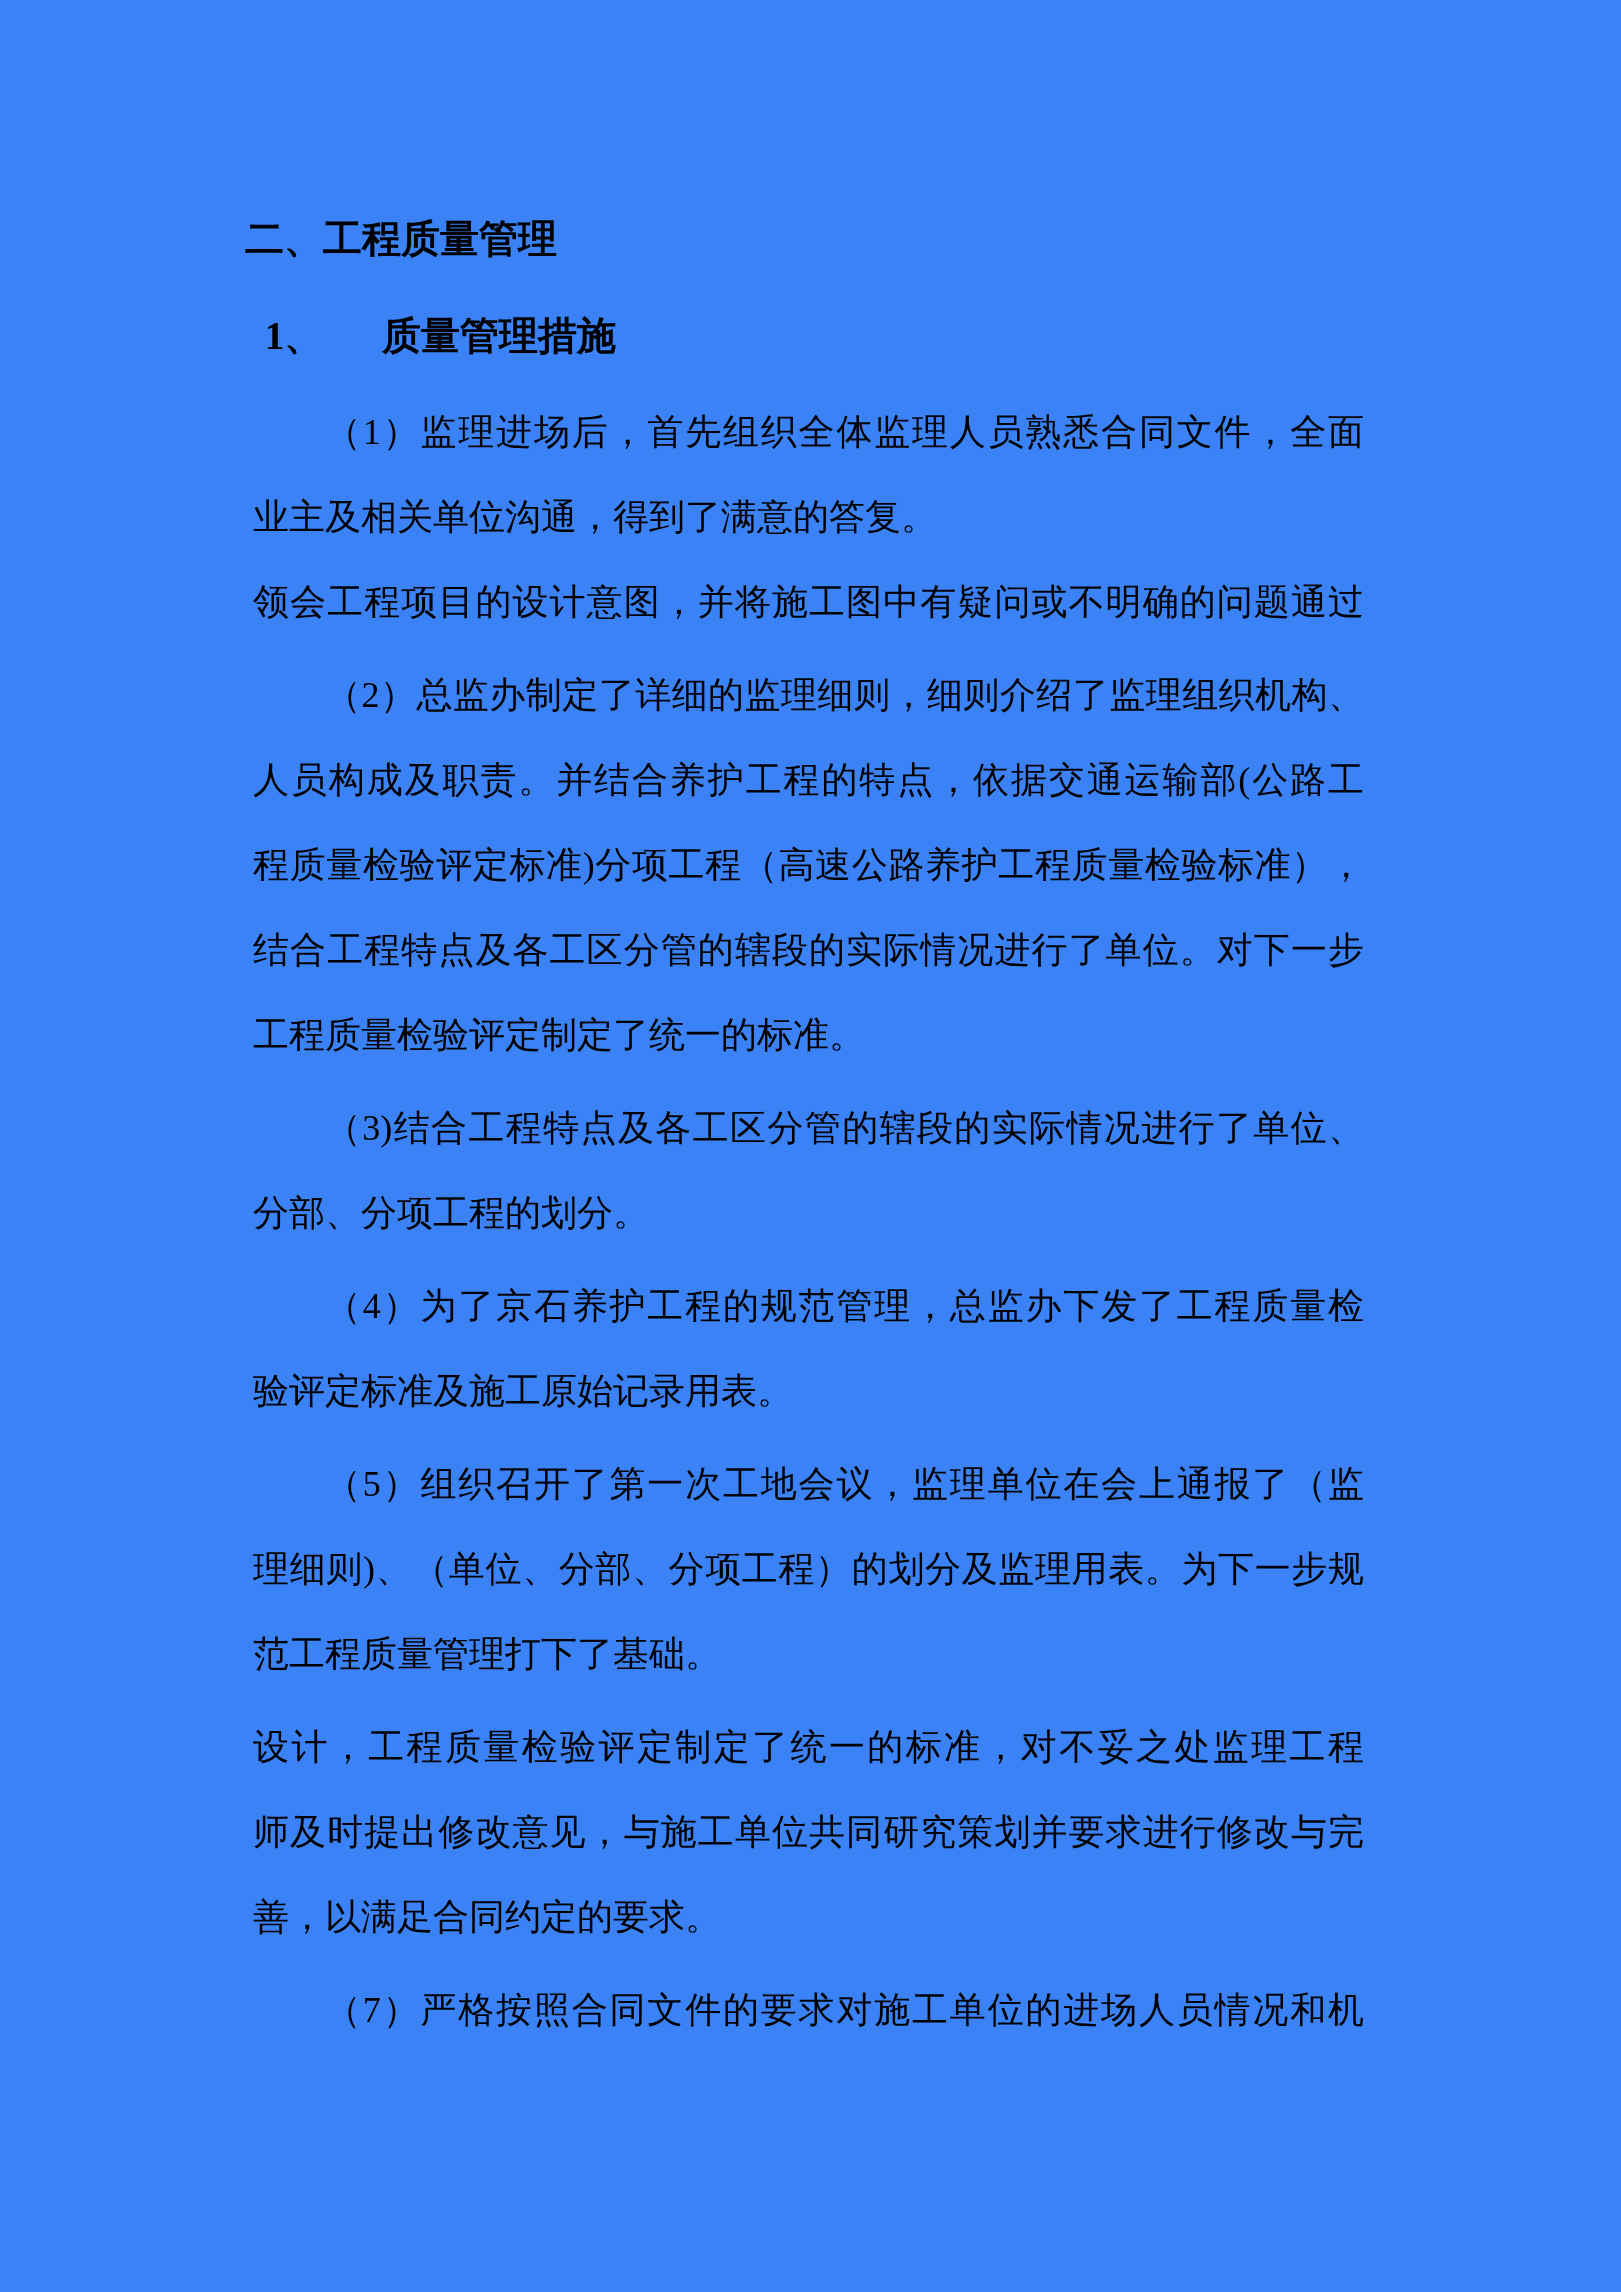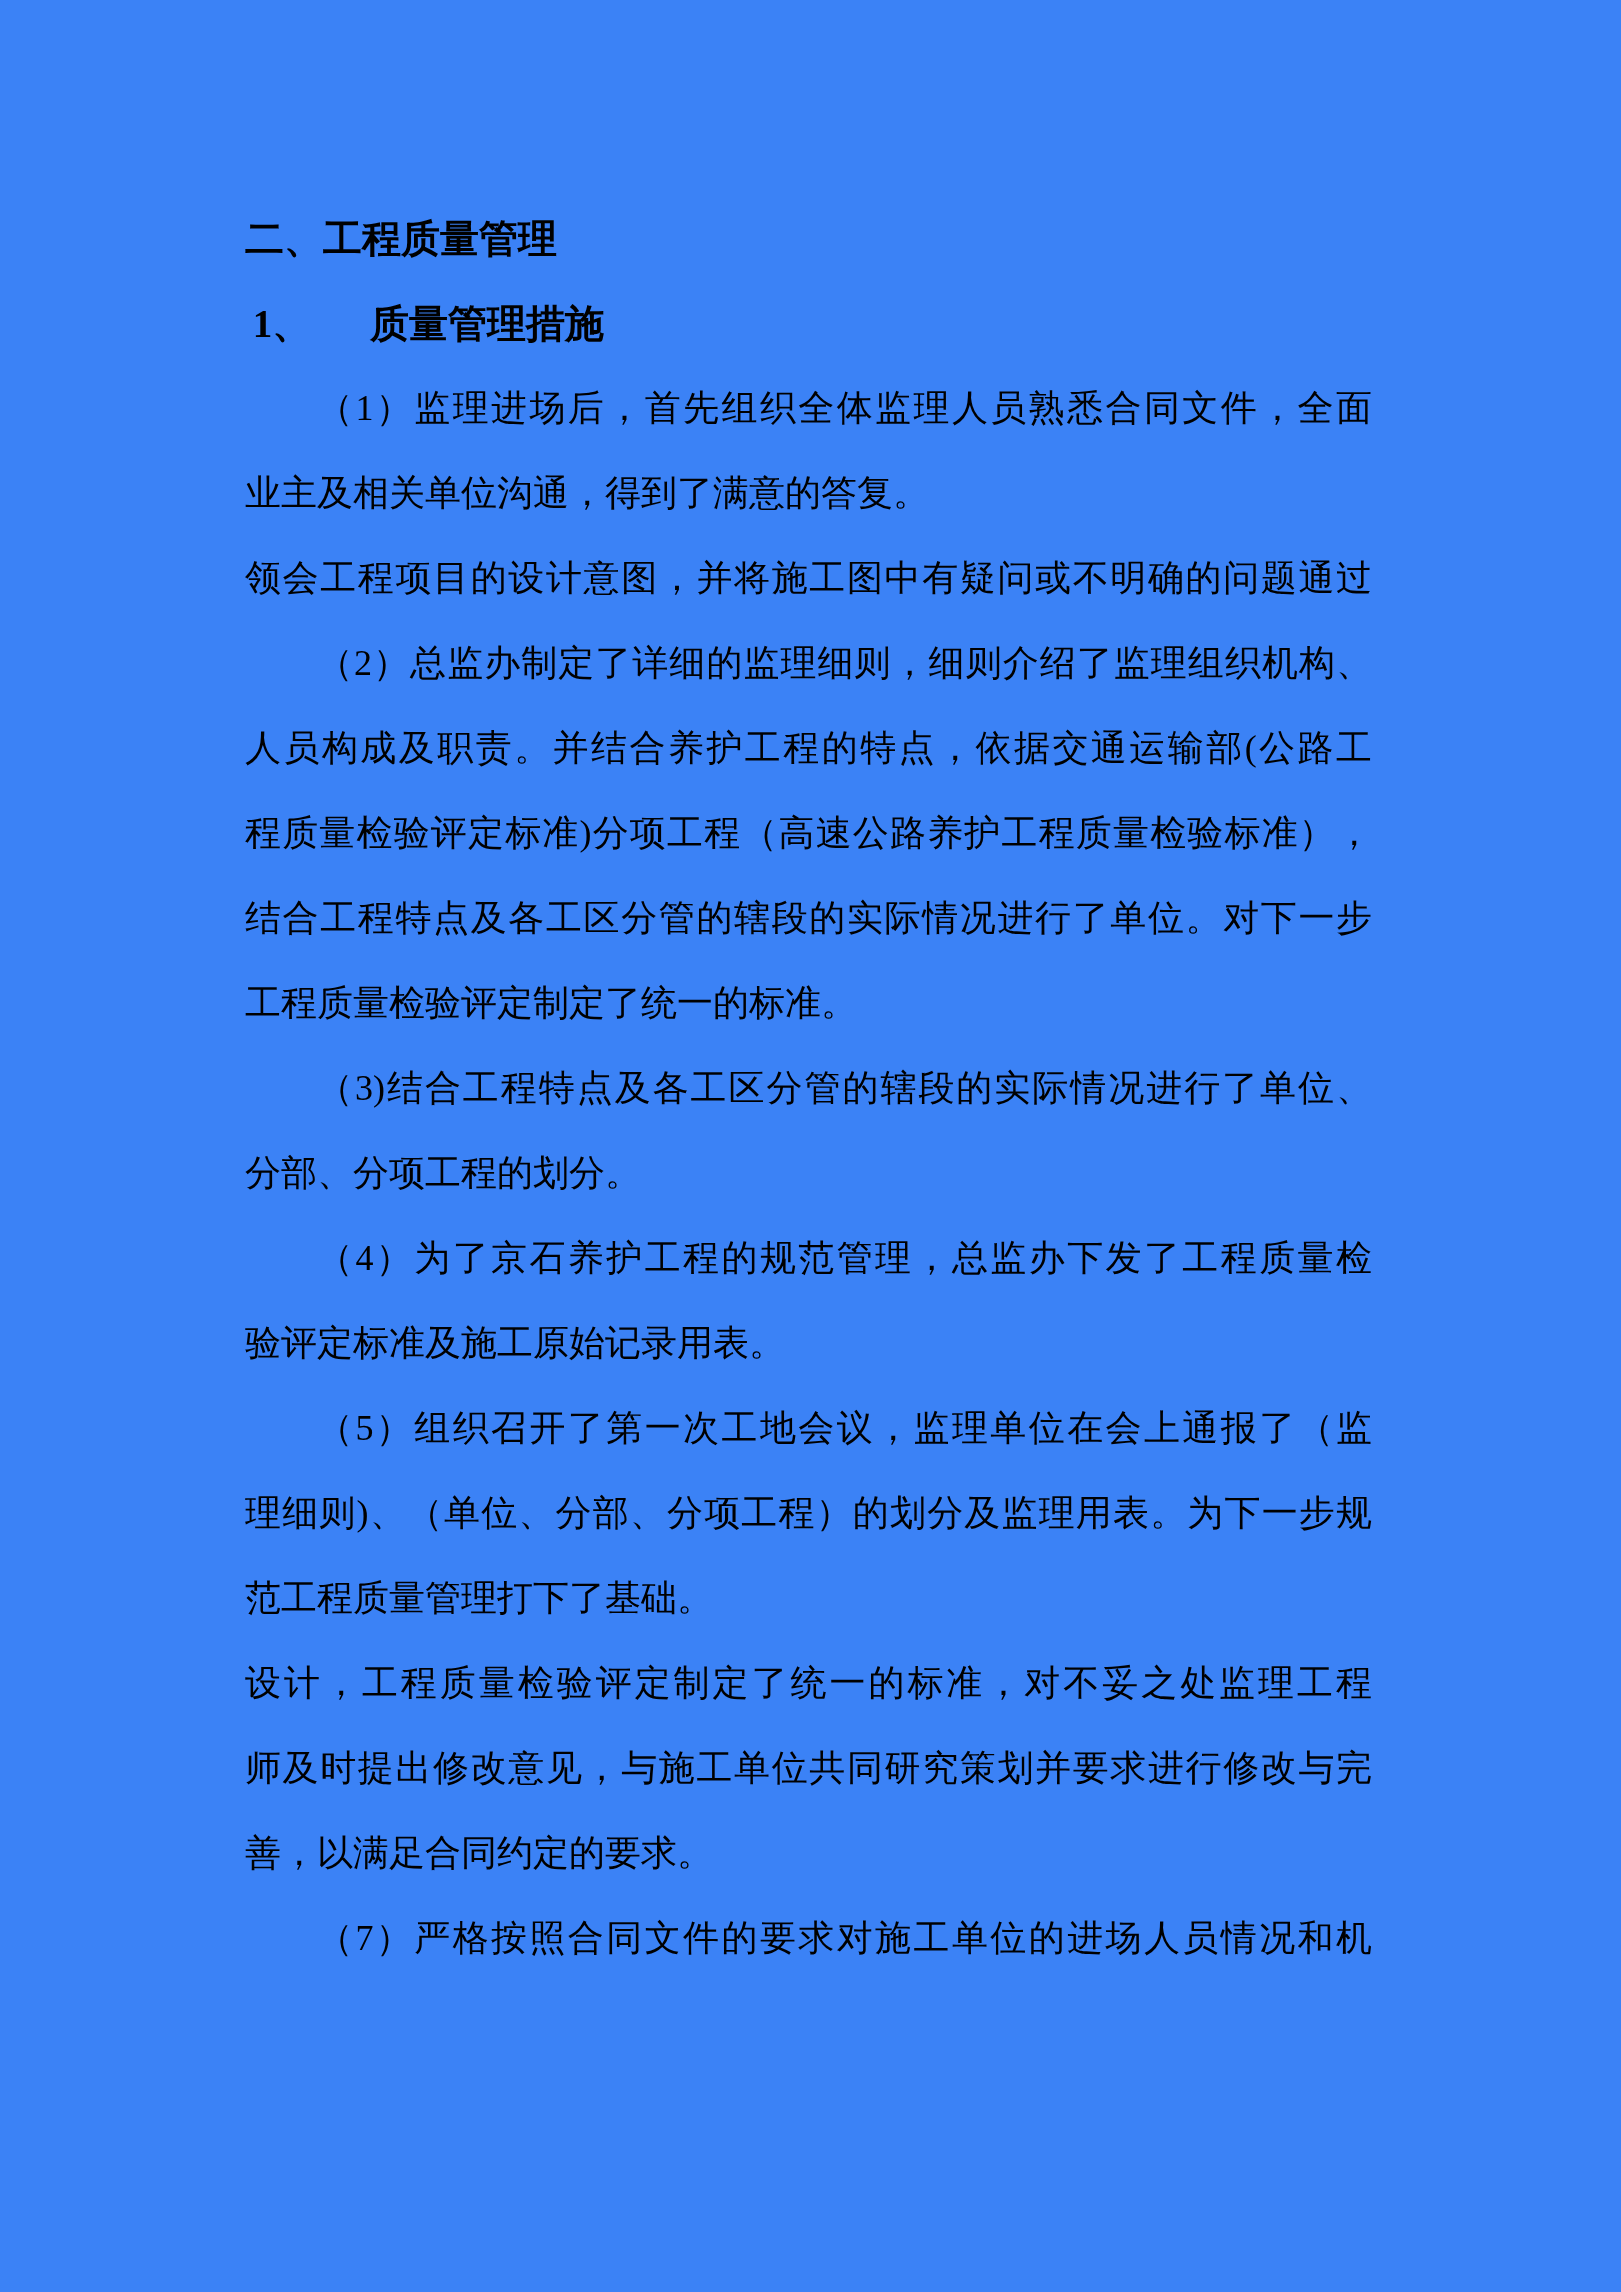--- a/index.html
+++ b/index.html
@@ -23,33 +23,33 @@
     background: #3b82f6;
   }
   .doc-title {
     margin: 0;
     font-size: 39px;
     font-weight: bold;
     line-height: 85px;
     white-space: nowrap;
   }
   .doc-subtitle {
-    margin: 0;
+    margin: 12px;
     padding-left: 7.8px;
     font-size: 39px;
     font-weight: bold;
     line-height: 85px;
     white-space: nowrap;
   }
   .doc-subtitle .num {
     display: inline-block;
     margin-right: 49px;
   }
   .para {
-    margin: 0;
+    margin: 8px;
   }
   .para .line {
     font-size: 36px;
     line-height: 85px;
     text-align: justify;
     text-align-last: justify;
     word-break: break-all;
   }
   .para .line.first {
     text-indent: 2em;

